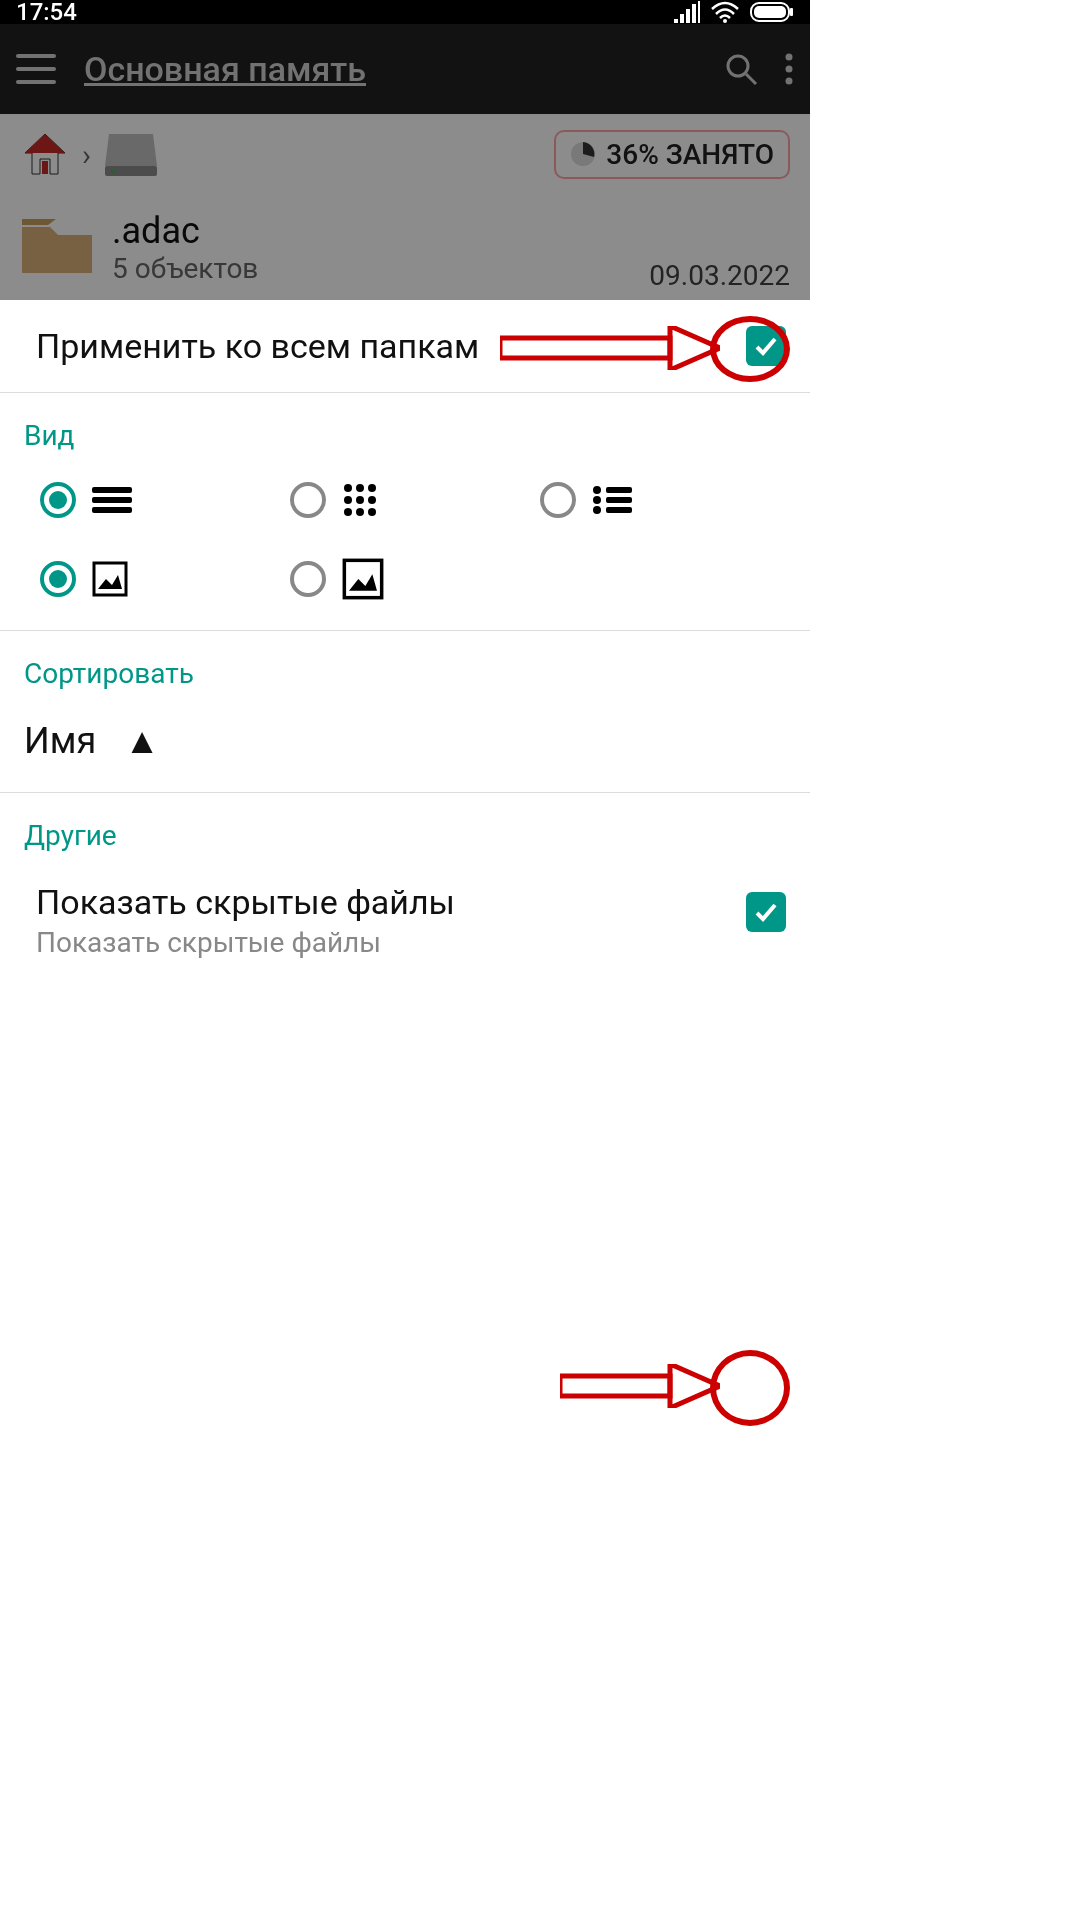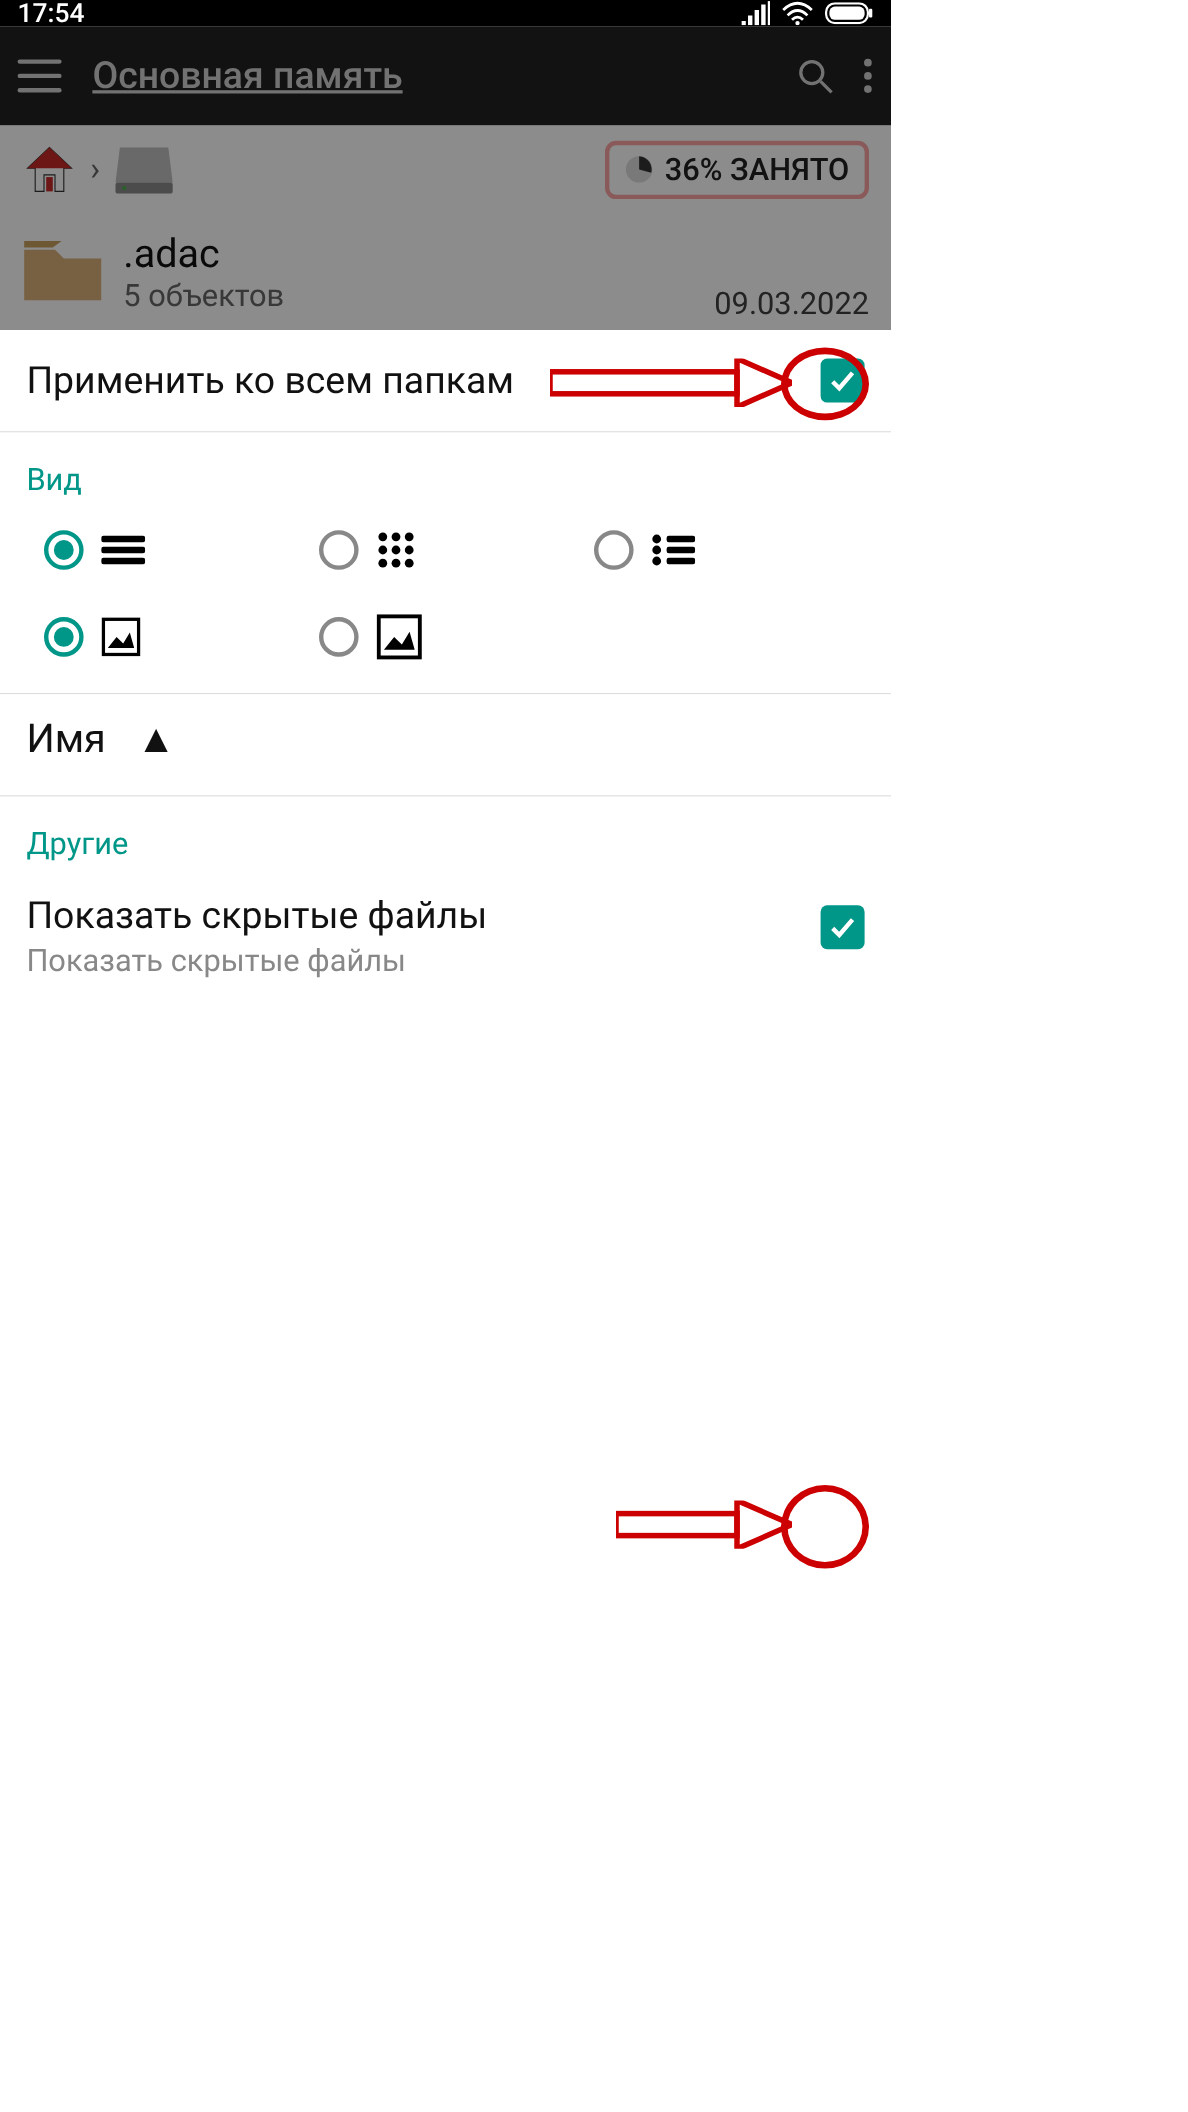--- a/index.html
+++ b/index.html
@@ -17,32 +17,32 @@
     
     .app-bar { height: 90px; background: #212121; display: flex; align-items: center; padding: 0 16px; color: #cfcfcf; text-decoration: underline; }
     .hamburger { width: 40px; height: 30px; display: flex; flex-direction: column; justify-content: space-between; margin-right: 28px; }
     .hamburger span { height: 4px; background: #cfcfcf; border-radius: 2px; }
     .app-title { font-size: 34px; font-weight: 500; flex: 1; }
     .app-actions { display: flex; gap: 26px; align-items: center; }
 
     
     .crumb-row { height: 80px; background: #fff; display: flex; align-items: center; padding: 0 20px; gap: 12px; }
     .crumb-chevron { font-size: 30px; color: #666; }
-    .storage-chip { margin-left: auto; border: 4px solid #fca5a5; border-radius: 10px; padding: 6px 14px; display: flex; align-items: center; gap: 10px; font-size: 28px; font-weight: 500; color: #222; }
+    .storage-chip { margin-left: auto; border: 2px solid #fca5a5; border-radius: 10px; padding: 6px 14px; display: flex; align-items: center; gap: 10px; font-size: 28px; font-weight: 500; color: #222; }
 
     
     .file-row { height: 110px; background: #fff; display: flex; align-items: center; padding: 8px 20px; gap: 18px; border-bottom: 4px solid #0369a1; }
     .file-meta { display: flex; flex-direction: column; flex: 1; }
     .file-name { font-size: 36px; color: #111; }
     .file-sub { font-size: 28px; color: #666; }
     .file-date { font-size: 28px; color: #404040; align-self: flex-end; }
 
     
     .sheet { position: absolute; left: 0; right: 0; top: 300px; bottom: 0; background: #fff; }
-    .row { padding: 26px 24px; display: flex; align-items: center; }
+    .row { padding: 26px 24px; display: flex; align-items: center; margin-left: 12px; }
     .row-title { font-size: 34px; color: #111; flex: 1; }
     .row-sub { font-size: 28px; color: #888; margin-top: 4px; }
     .section-header { font-size: 28px; font-weight: 400; color: #009688; padding: 26px 24px 10px; }
     .divider { height: 1px; background: #ddd; }
 
     
     .checkbox { width: 40px; height: 40px; background: #009688; border-radius: 6px; display: flex; align-items: center; justify-content: center; color: #fff; font-size: 28px; }
 
     
     .radio-grid { display: grid; grid-template-columns: repeat(3, 1fr); gap: 40px 20px; padding: 20px 40px 30px; }
@@ -195,20 +195,21 @@
       <div class="radio"></div>
       <svg width="42" height="42" viewBox="0 0 36 36">
           <rect x="2" y="2" width="32" height="32" fill="none" stroke="#000" stroke-width="3"></rect>
           <path d="M6 28 L14 18 L20 24 L26 14 L30 28 Z" fill="#000"></path>
         </svg>
     </div>
     <div></div>
   </div>
   <div class="divider"></div>
 
+  <div class="section-header">Сортировать</div>
   <div class="sort-row">
     <span>Имя</span>
     <span>▲</span>
   </div>
   <div class="divider"></div>
 
   <div class="section-header">Другие</div>
   <div class="row" style="align-items:flex-start;padding-top:20px;padding-bottom:20px">
     <div style="flex:1">
       <div class="row-title">Показать скрытые файлы</div>

